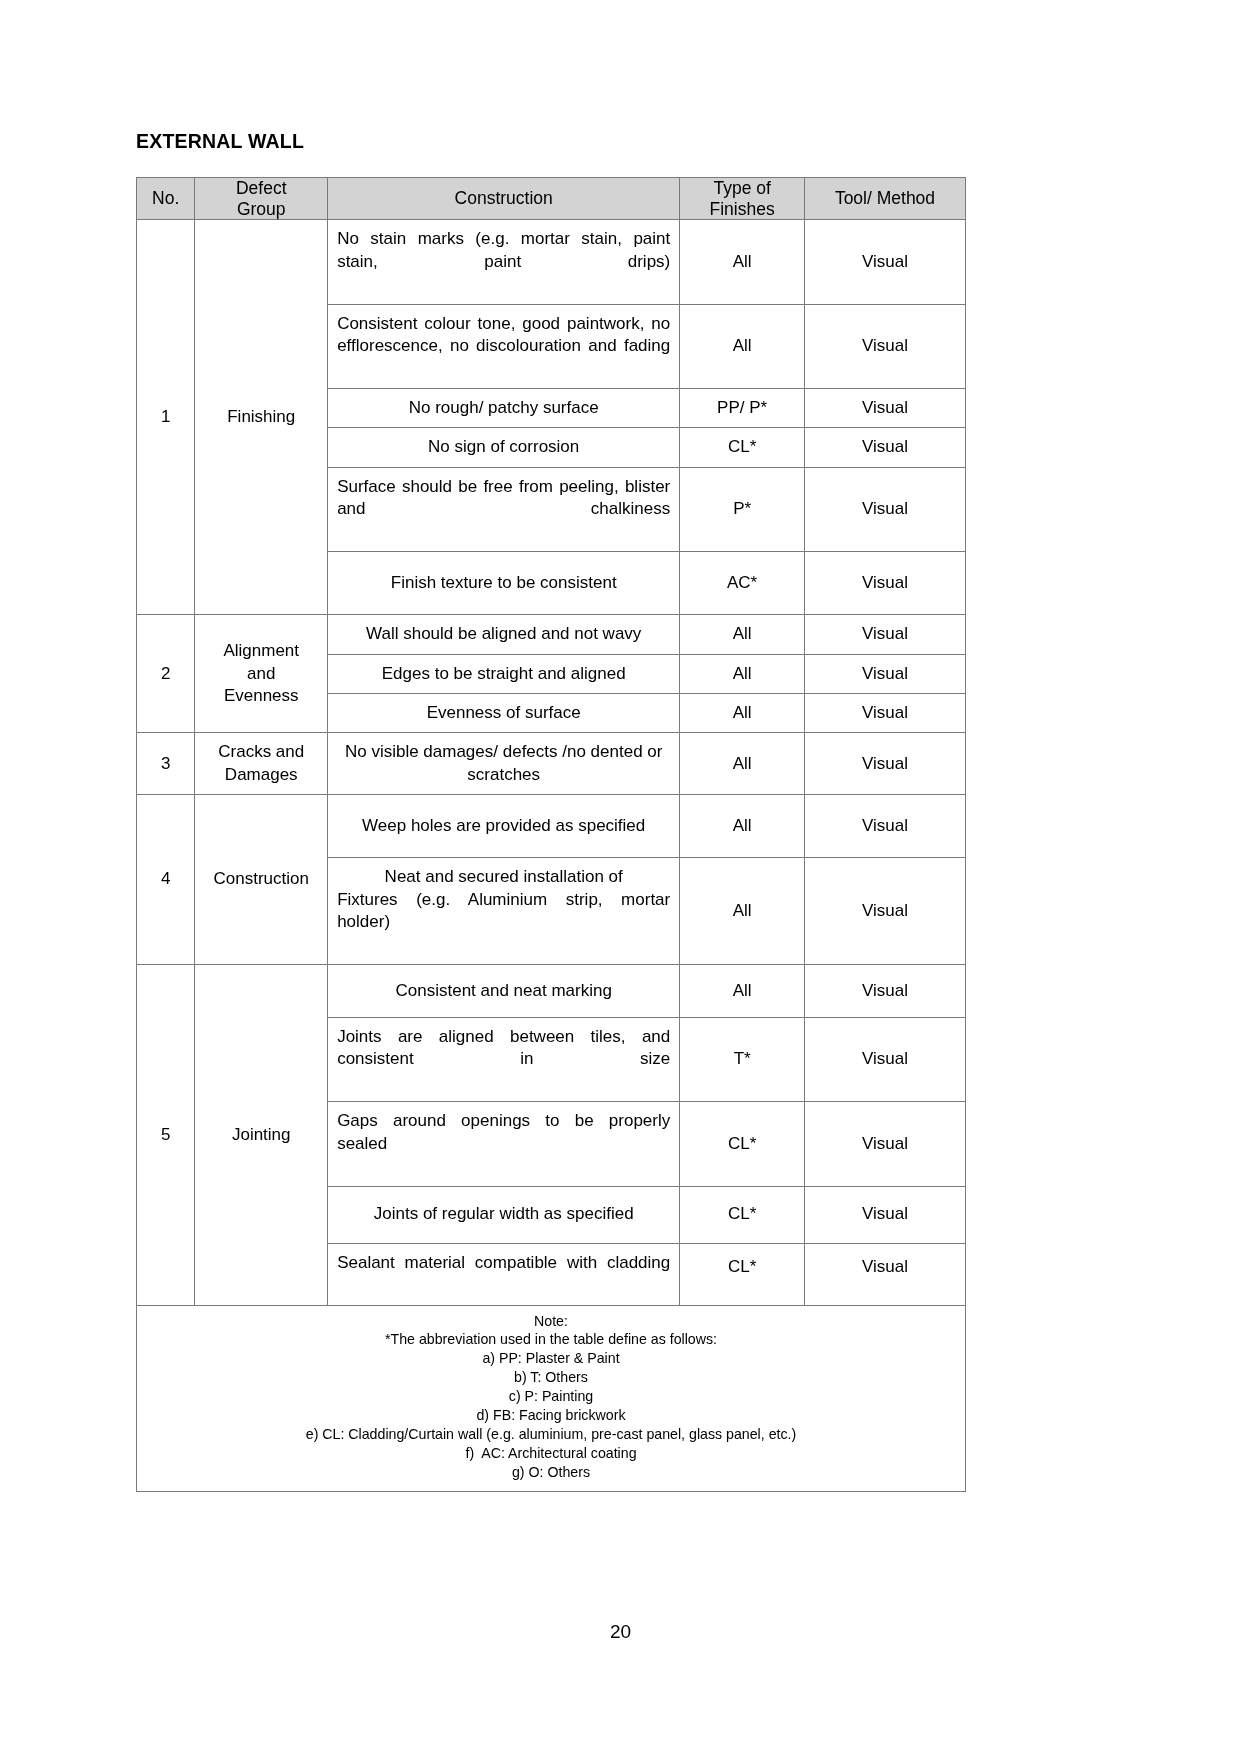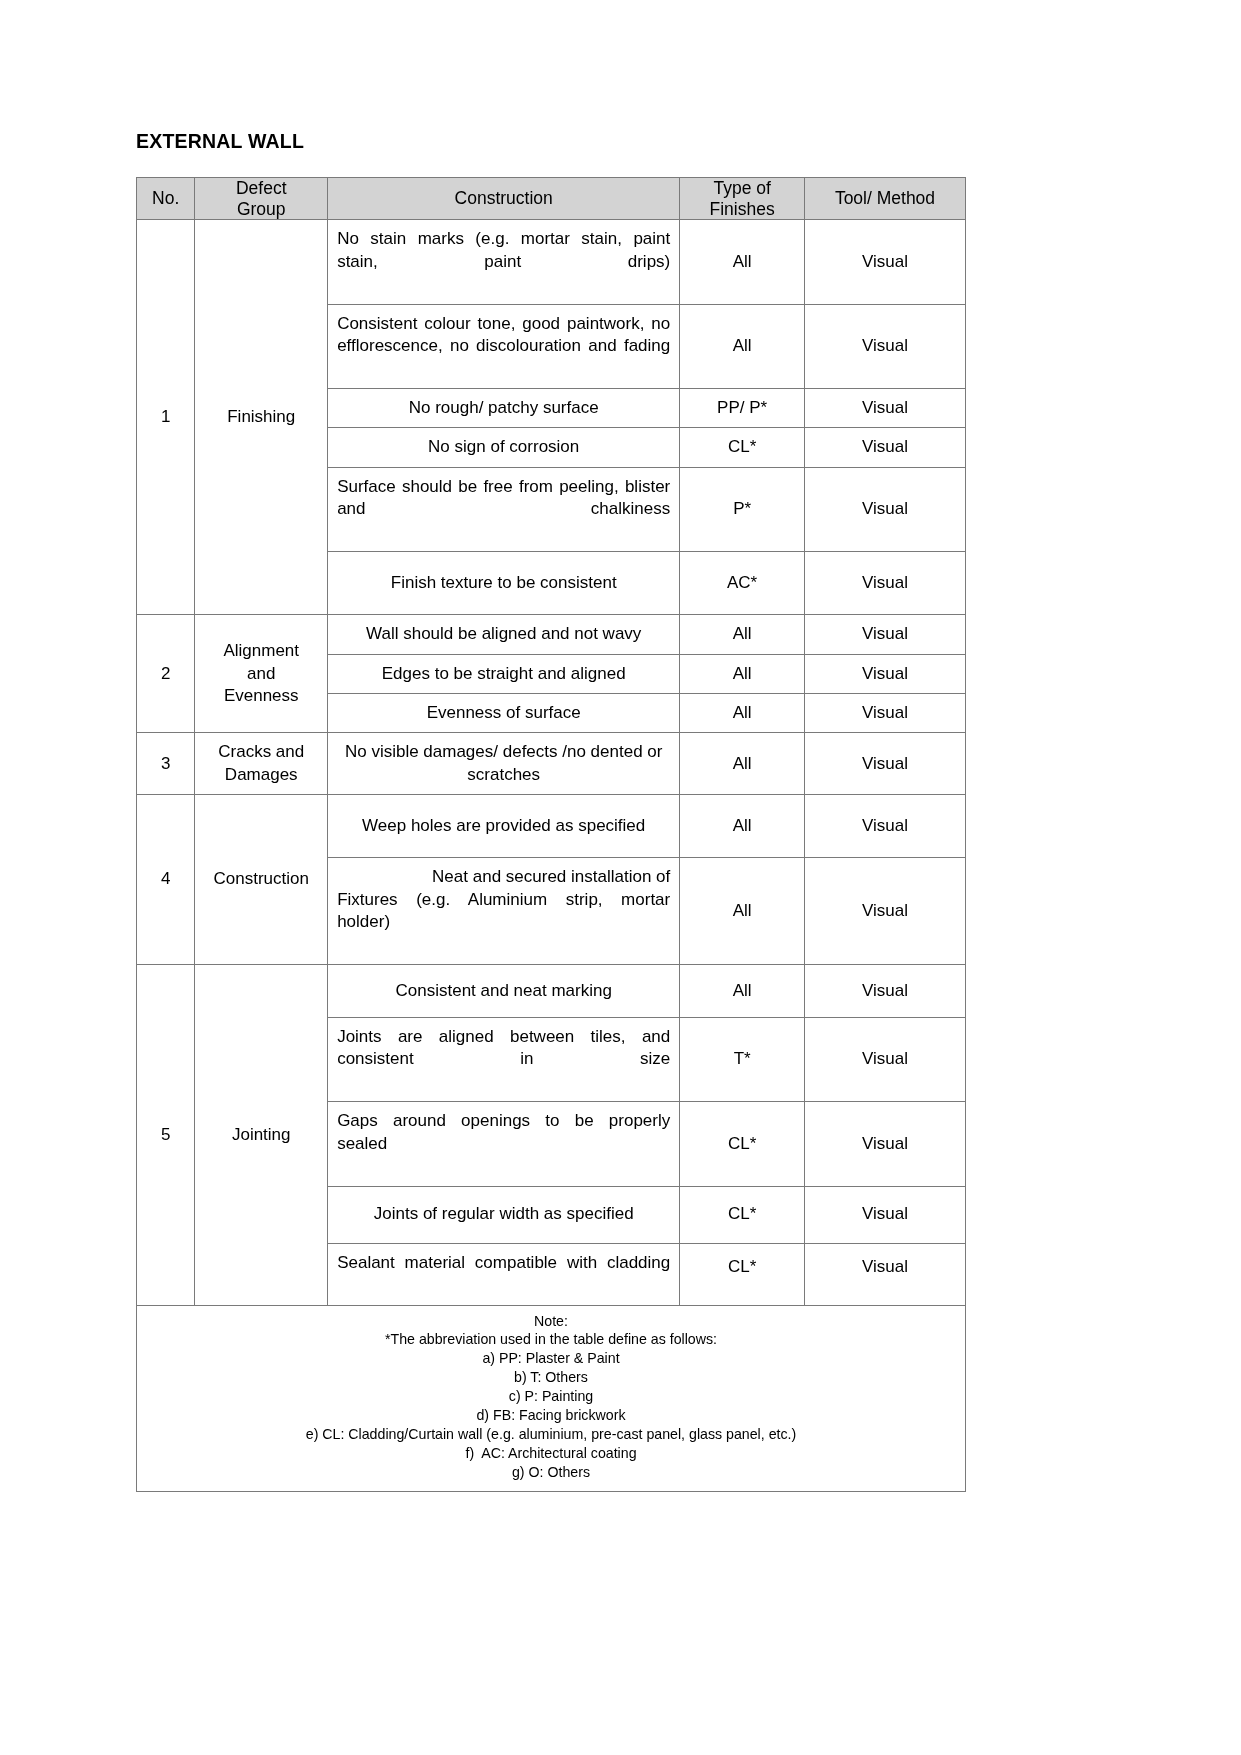--- a/index.html
+++ b/index.html
@@ -292,21 +292,21 @@
         <td class="c-fin">
             <div class="cell-inner">All</div>
           </td>
         <td class="c-tool">
             <div class="cell-inner">Visual</div>
           </td>
       </tr>
       <tr>
         <td class="c-req">
           <div class="cell-inner">
-            <span class="line-nojust" style="display:block;text-align:right">Neat and secured installation of</span>
+            <span class="line-nojust" style="display:block;text-align:center">Neat and secured installation of</span>
             <span style="display:block">Fixtures (e.g. Aluminium strip, mortar holder)</span>
           </div>
         </td>
         <td class="c-fin">
             <div class="cell-inner">All</div>
           </td>
         <td class="c-tool">
             <div class="cell-inner">Visual</div>
           </td>
       </tr>
@@ -384,14 +384,15 @@
             <div>d) FB: Facing brickwork</div>
             <div>e) CL: Cladding/Curtain wall (e.g. aluminium, pre-cast panel, glass panel, etc.)</div>
             <div>f)  AC: Architectural coating</div>
             <div>g) O: Others</div>
           </div>
         </td>
       </tr>
     </tbody>
   </table>
 
+  <div class="page-number">20</div>
 
 </div>
 
 </body></html>

